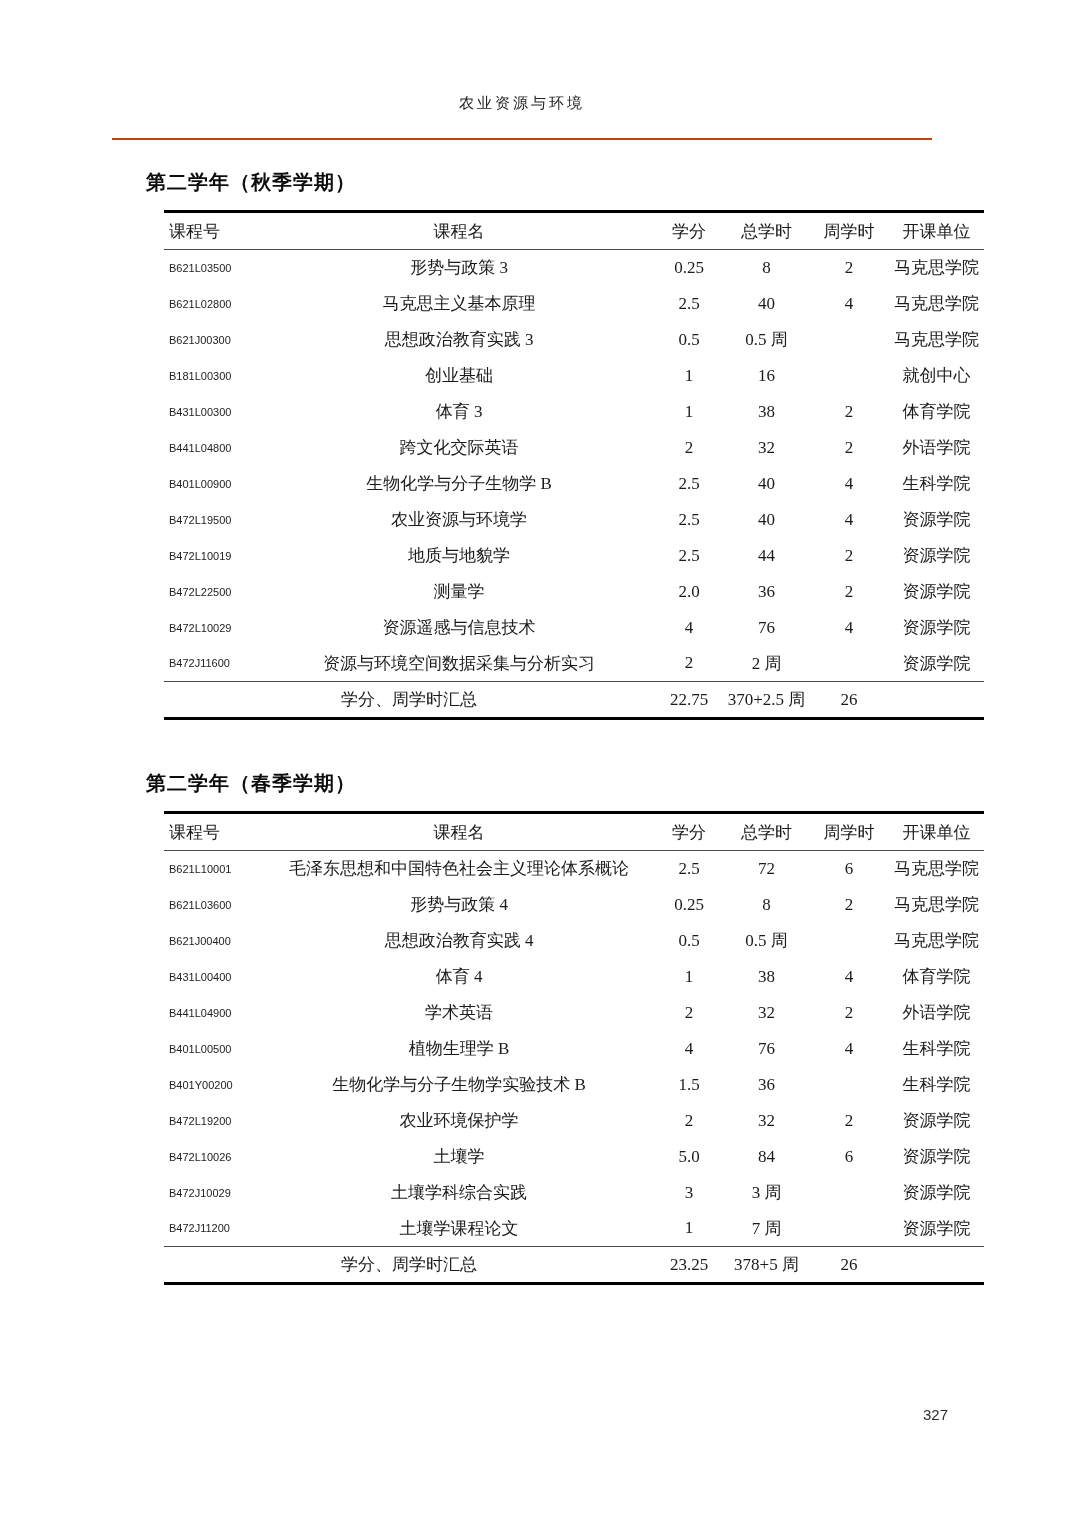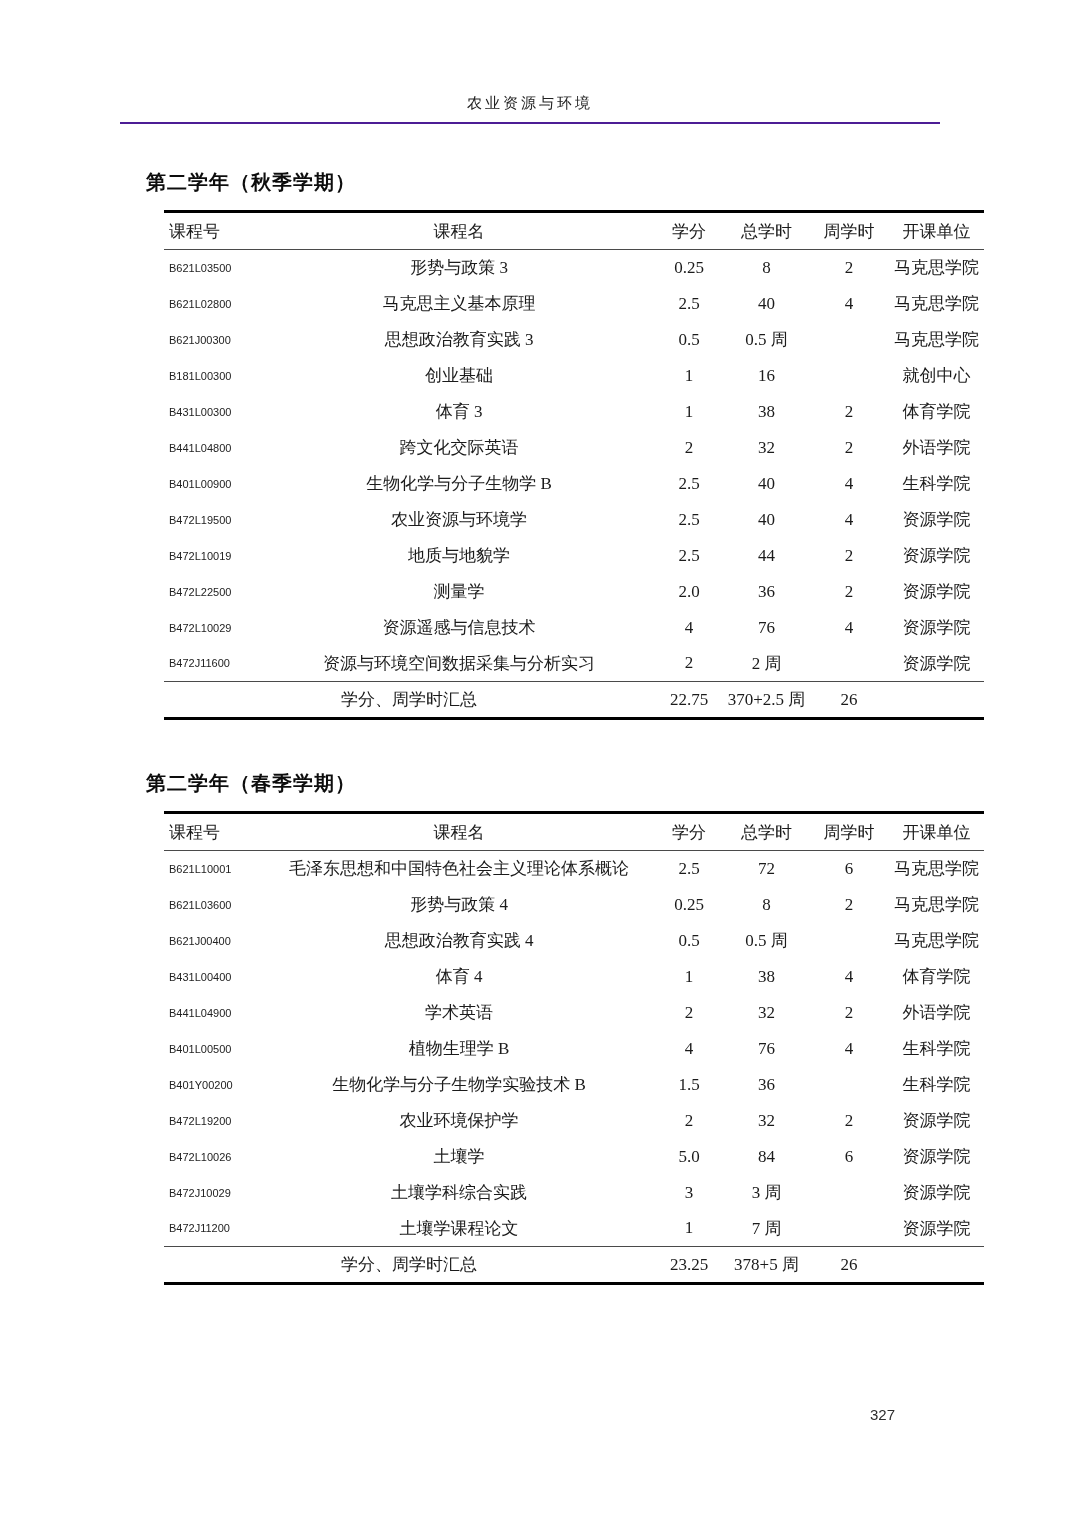--- a/index.html
+++ b/index.html
@@ -5,25 +5,25 @@
   html, body { margin: 0; padding: 0; }
   body {
     width: 1074px; height: 1520px;
     position: relative;
     background: #ffffff;
     color: #161616;
     font-family: "Liberation Serif", "DejaVu Serif", serif;
   }
   .running-header-wrap {
     position: absolute;
-    left: 120px; top: 94px;
+    left: 112px; top: 94px;
     width: 820px;
     text-align: center;
-    padding-bottom: 9px;
-    border-bottom: 2px solid #4c1d95;
+    padding-bottom: 25px;
+    border-bottom: 2px solid #c2410c;
   }
   .running-header {
     font-size: 15px;
     letter-spacing: 3px;
     color: #222;
   }
   .section { position: absolute; left: 144px; width: 820px; }
   .section-autumn { top: 170px; }
   .section-spring { top: 771px; }
   h2.sec-title {
@@ -58,21 +58,21 @@
   th.col-code, td.code { text-align: left; padding-left: 5px; }
   td.code {
     font-family: "Liberation Sans", "DejaVu Sans", sans-serif;
     font-size: 11px;
     color: #222;
   }
   .page-number {
     position: absolute;
     left: 870px; top: 1406px;
     width: 78px;
-    text-align: left;
+    text-align: right;
     font-family: "Liberation Sans", "DejaVu Sans", sans-serif;
     font-size: 15px;
     color: #2e2e2e;
   }
 </style>
 </head>
 <body>
 
 <div class="running-header-wrap">
   <span class="running-header">农业资源与环境</span>

